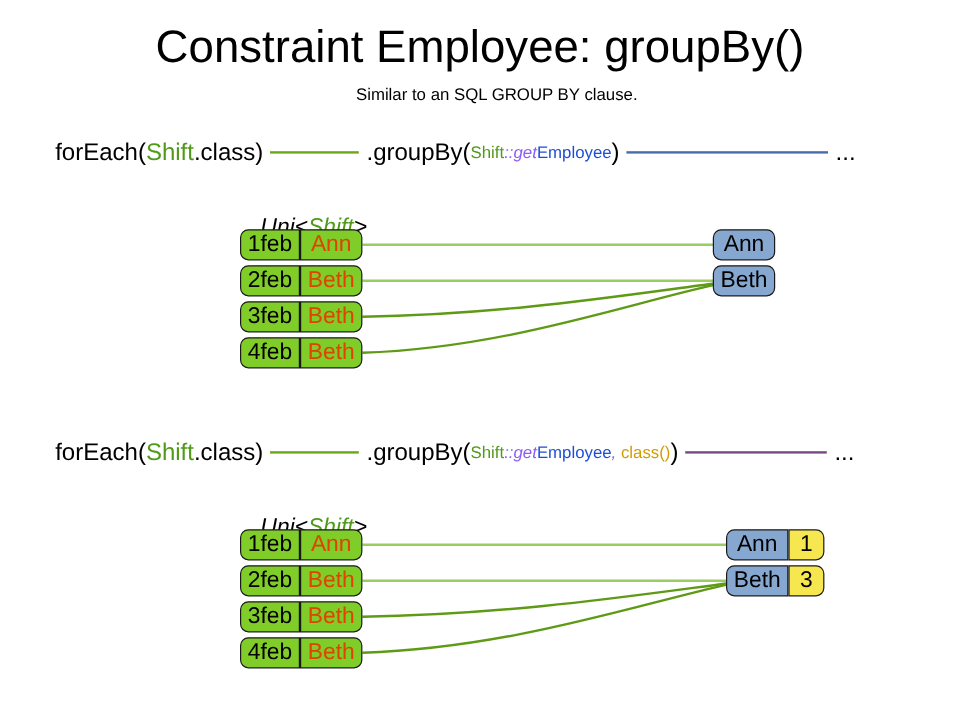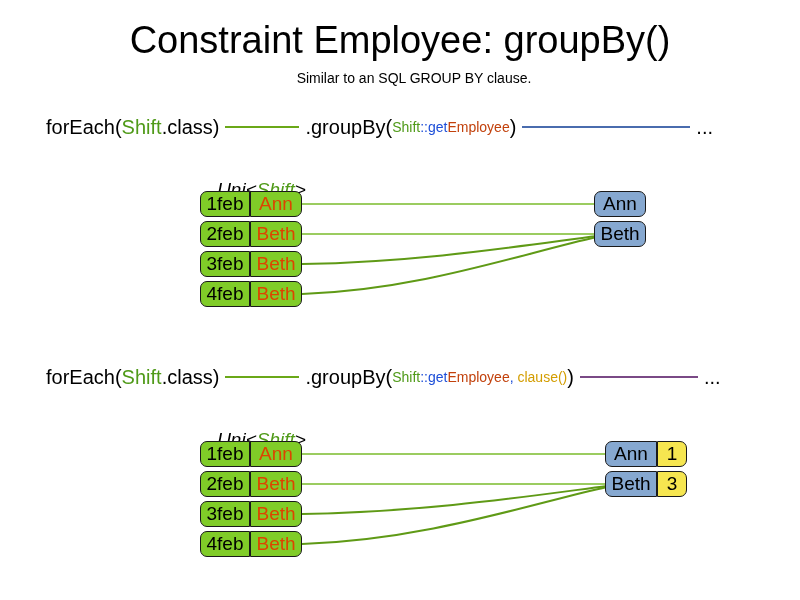--- a/index.html
+++ b/index.html
@@ -24,23 +24,23 @@
     text-align:center;font-size:14px;line-height:18px;color:#000;padding-left:14px;
   }
 
   
   .codeline{
     position:absolute;height:26px;display:flex;align-items:center;
     font-size:20px;line-height:26px;white-space:pre;color:#000;
   }
   .code-small{font-size:14px;}
   .green-tok{color:#4f9a18;}
-  .blue-tok{color:#c2410c;}
+  .blue-tok{color:#1d4ed8;}
   .gold-tok{color:#d39d00;}
-  .dark-tok{color:#1d4ed8;}
+  .dark-tok{color:#8b5cf6;font-style:italic;}
 
   .conn-green{
     display:inline-block;height:0;border-top:2px solid #6aa818;
     vertical-align:middle;margin:0 6px;
   }
   .conn-blue{
     display:inline-block;height:0;border-top:2px solid #4a6cae;
     vertical-align:middle;margin:0 6px;
   }
   .conn-purple{
@@ -134,21 +134,21 @@
   <div class="tuple" style="left:594px;top:191px;">
     <div class="cell solo c-blue t-black" style="width:52px;">Ann</div>
   </div>
   <div class="tuple" style="left:594px;top:221px;">
     <div class="cell solo c-blue t-black" style="width:52px;">Beth</div>
   </div>
 
   <div class="codeline" style="left:46px;top:364px;">
     <span>forEach(</span><span class="green-tok">Shift</span><span>.class)</span>
     <span class="conn-green" style="width:74px;"></span>
-    <span>.groupBy(</span><span class="code-small green-tok">Shift</span><span class="code-small dark-tok">::get</span><span class="code-small blue-tok">Employee</span><span class="code-small dark-tok">, </span><span class="code-small gold-tok">clause()</span><span>)</span>
+    <span>.groupBy(</span><span class="code-small green-tok">Shift</span><span class="code-small dark-tok">::get</span><span class="code-small blue-tok">Employee</span><span class="code-small dark-tok">, </span><span class="code-small gold-tok">class()</span><span>)</span>
     <span class="conn-purple" style="width:118px;"></span>
     <span class="ellipsis">...</span>
   </div>
 
   <div class="typelabel" style="left:196px;top:404px;">
     <span>Uni&lt;</span><span class="green-tok">Shift</span><span>&gt;</span>
   </div>
 
 
   <div class="tuple" style="left:200px;top:441px;">

